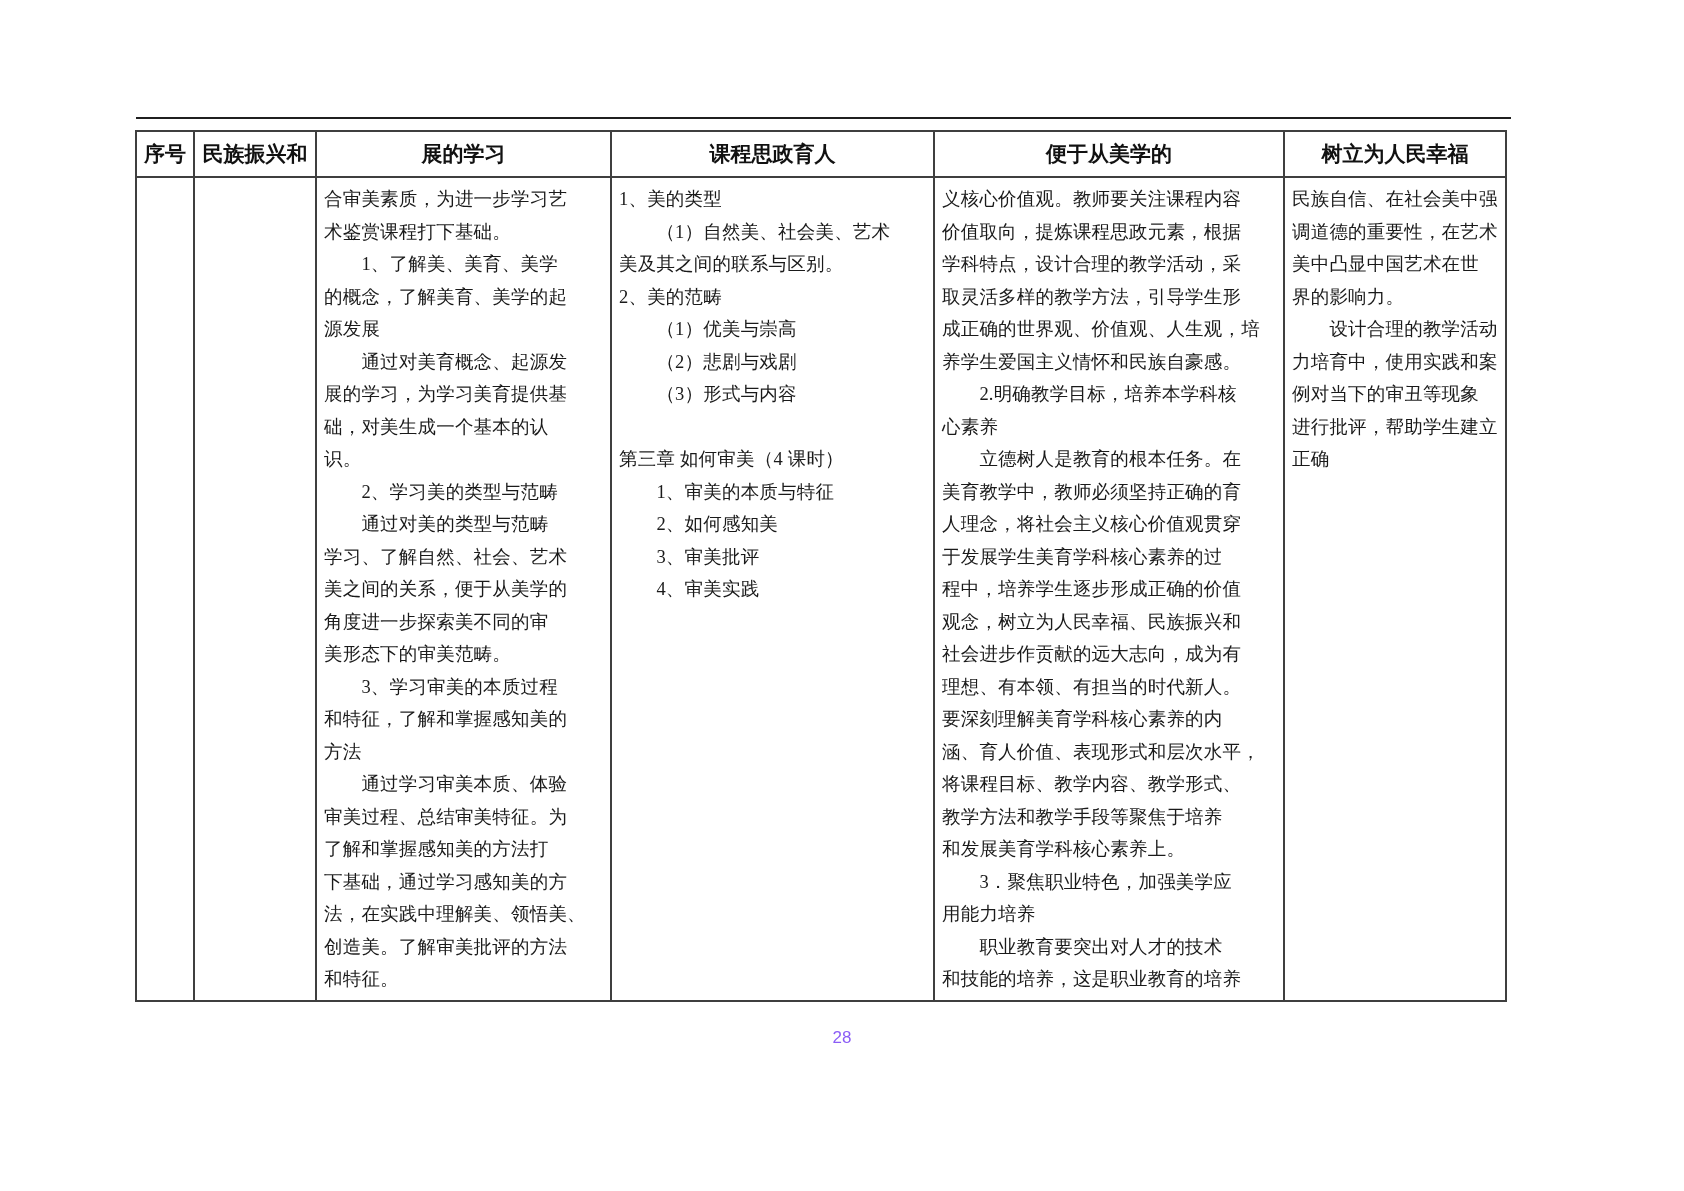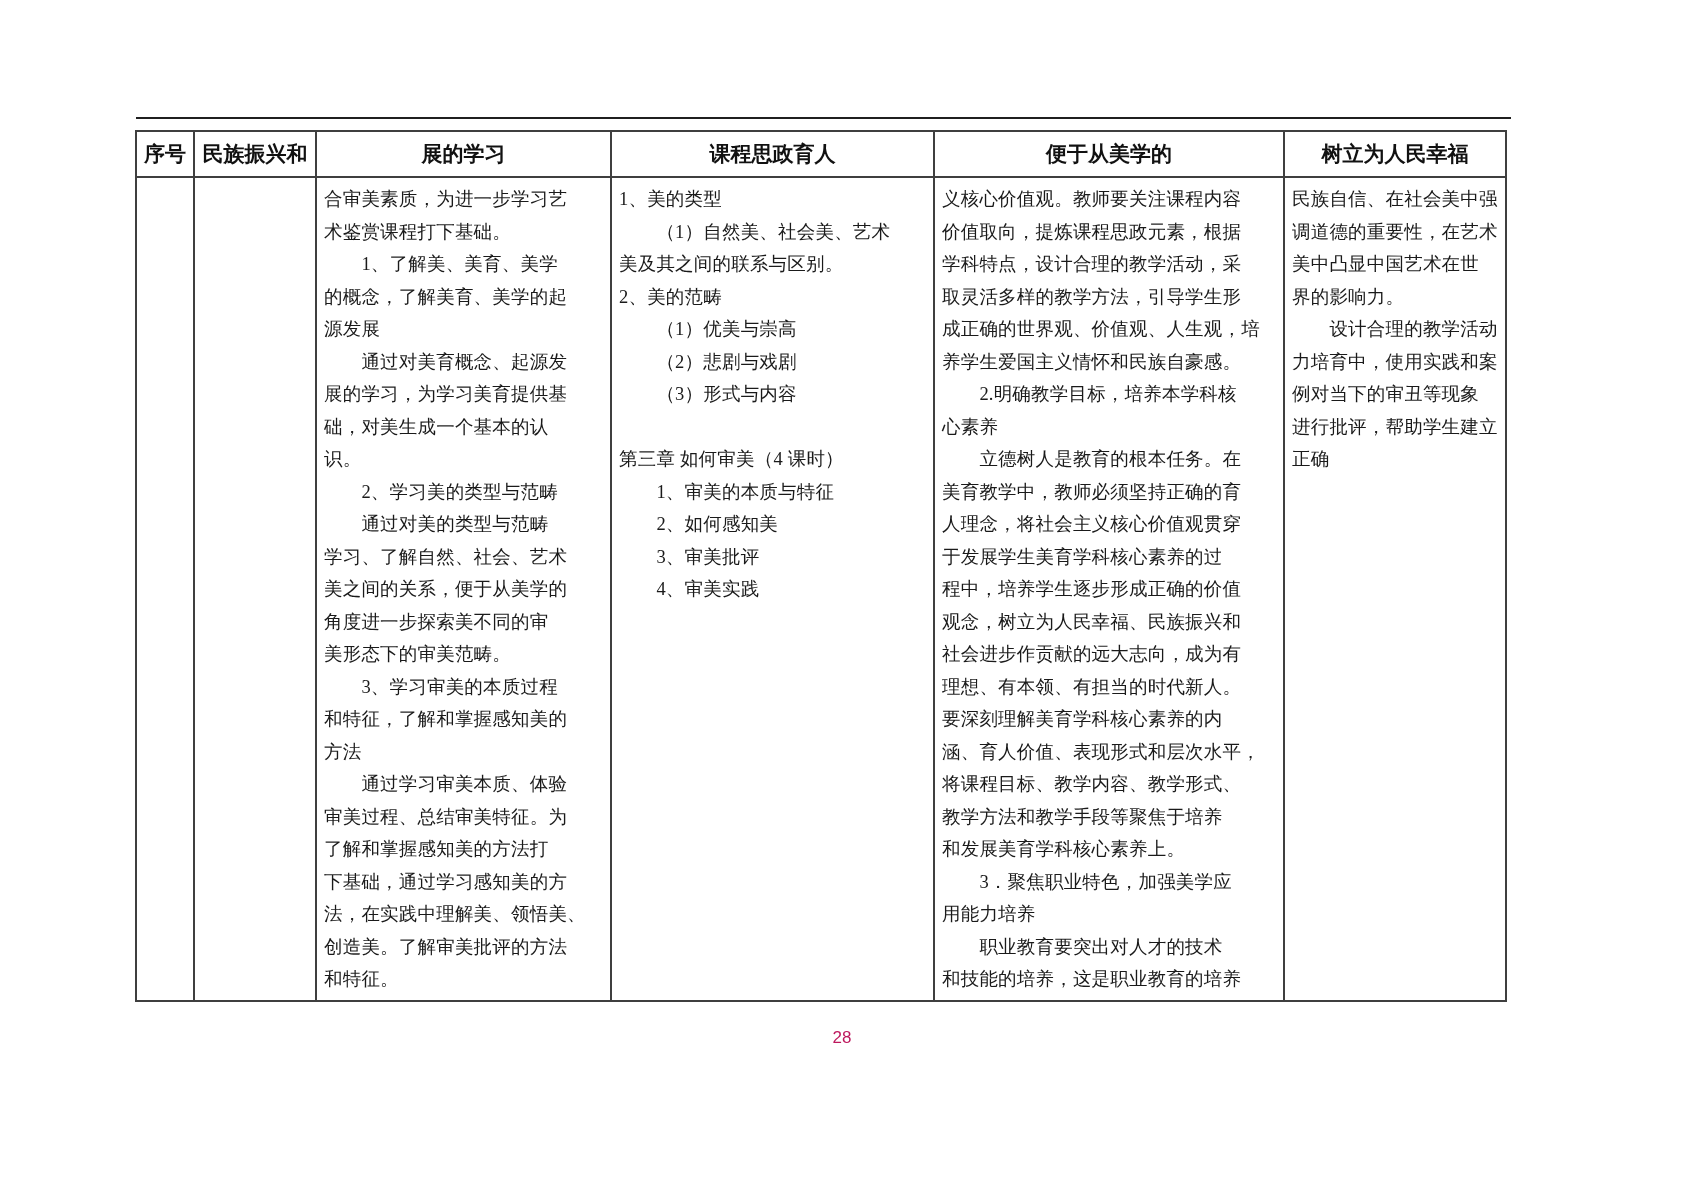--- a/index.html
+++ b/index.html
@@ -59,21 +59,21 @@
     letter-spacing: 0.2px;
   }
   .page-number {
     position: absolute;
     left: 0;
     top: 1028px;
     width: 100%;
     text-align: center;
     font-family: "Liberation Sans", sans-serif;
     font-size: 17px;
-    color: #be185d;
+    color: #8b5cf6;
   }
 </style>
 </head>
 <body>
 
 <div class="page">
 
   <div class="top-rule"></div>
 
   <table class="course-table">

